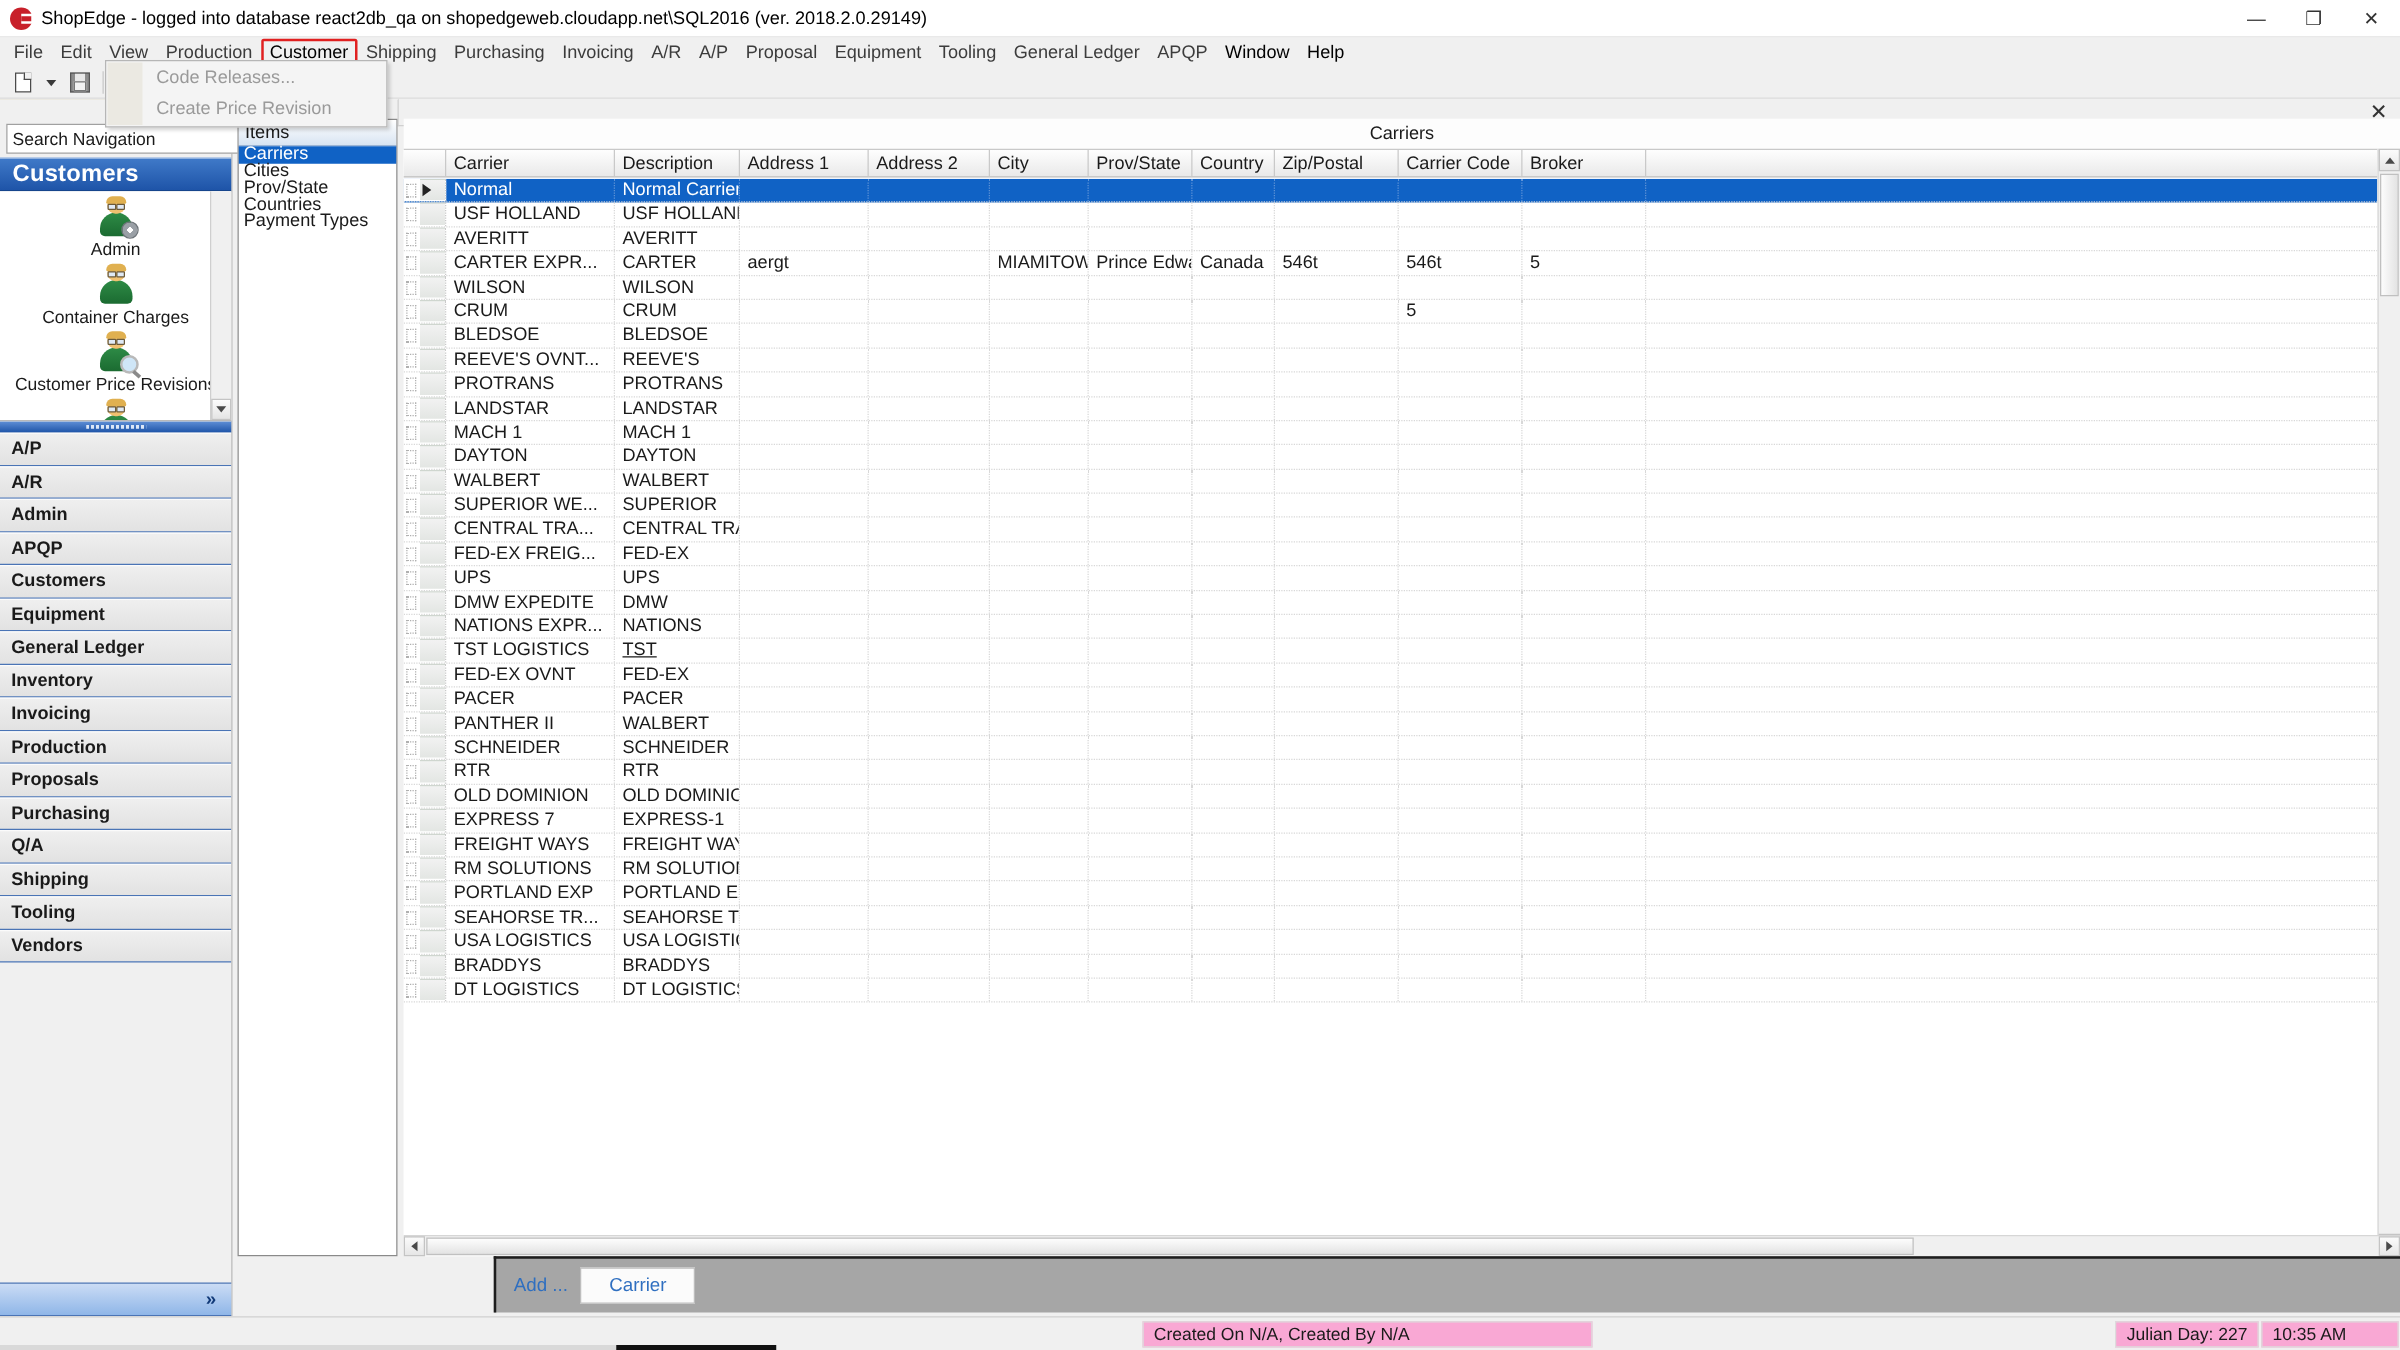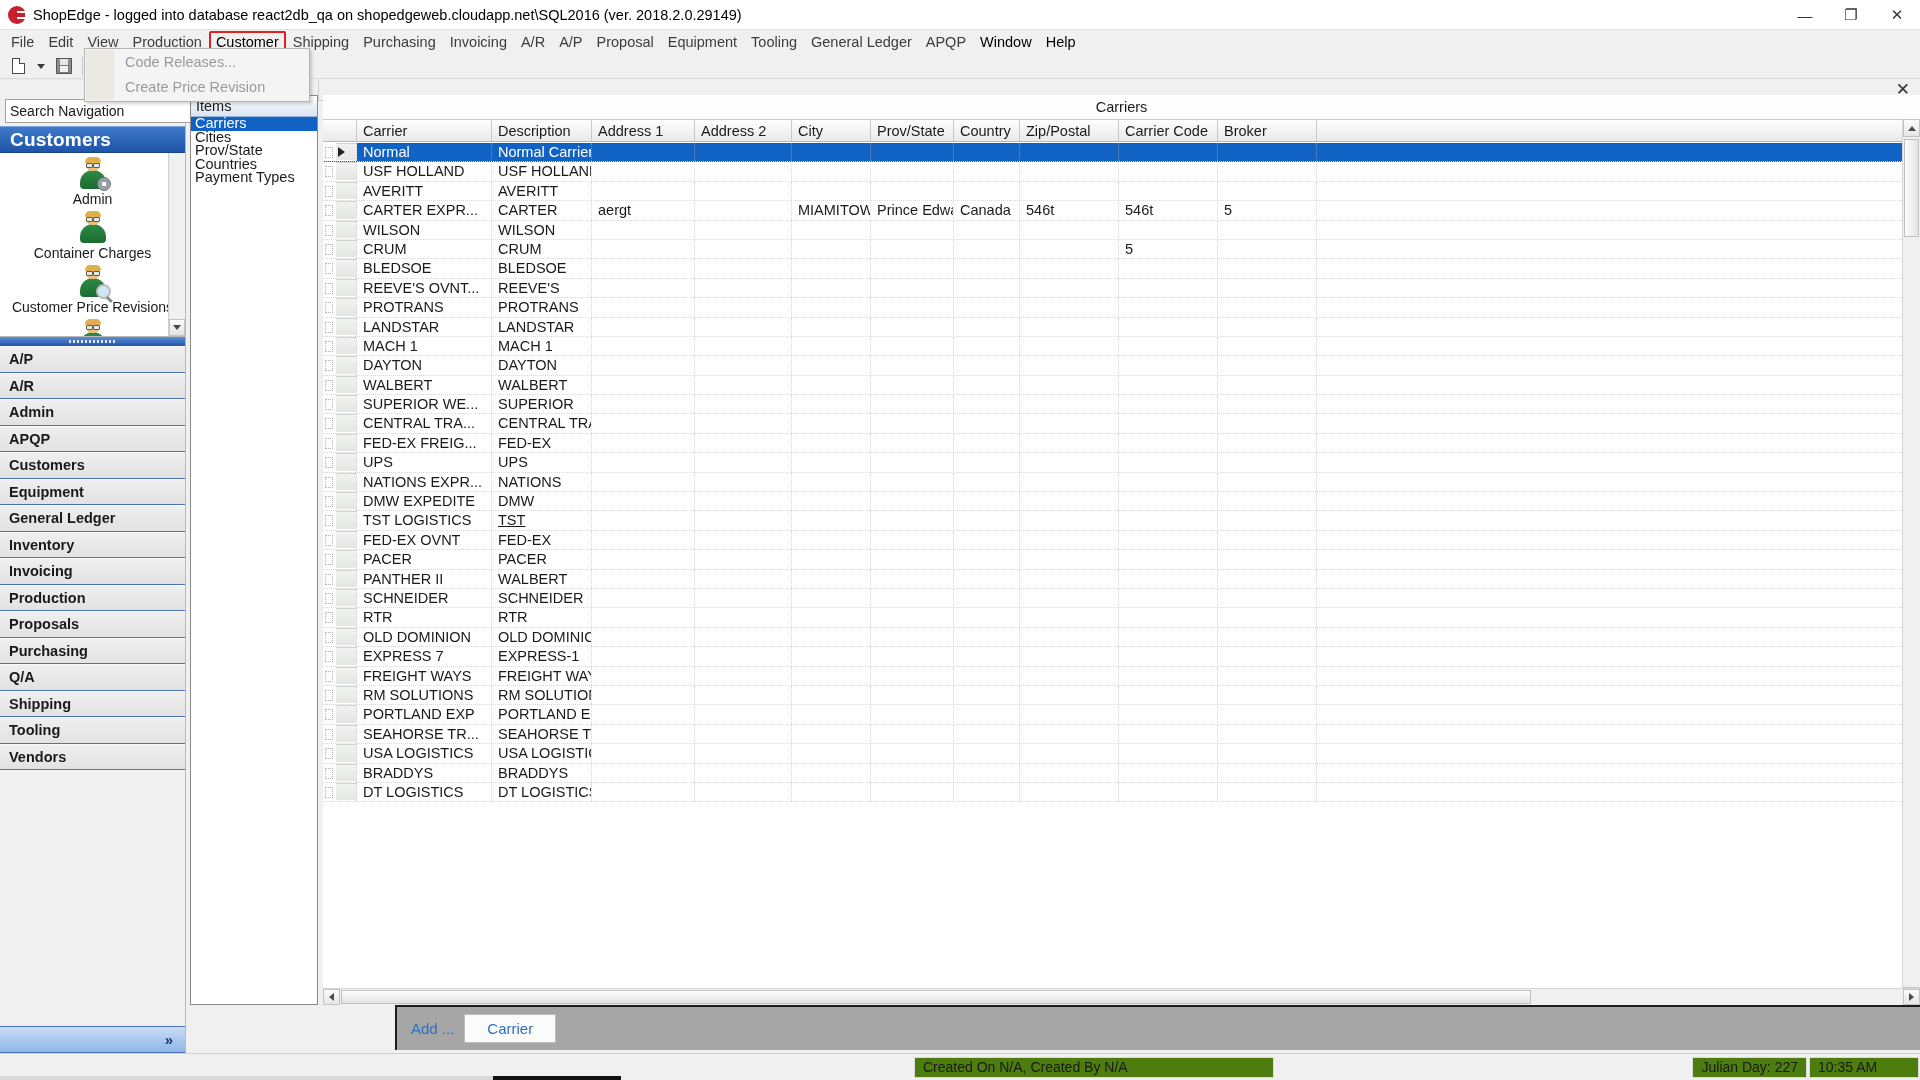--- a/index.html
+++ b/index.html
@@ -326,21 +326,21 @@
     background:linear-gradient(#fdfdfd,#e3e3e3); border:1px solid #c0c0c0;
   }
 
   
   #statusbar {
     position:absolute; left:0; right:0; bottom:0; height:27px;
     background:#f0f0f0; border-top:1px solid #d0d0d0; display:flex; align-items:center;
   }
   .sb-cell {
     height:21px; margin:0 1px; display:flex; align-items:center; padding:0 8px;
-    font-size:14px; color:#1a1a1a; border:1px solid #dcdcdc; background:#4d7c0f;
+    font-size:14px; color:#1a1a1a; border:1px solid #dcdcdc; background:#f9a8d4;
   }
   #sb-created { margin-left:914px; width:360px; }
   #sb-julian { margin-left:auto; }
   #sb-time { width:110px; }
   #tb-seg1 { position:absolute; left:0; bottom:0; width:493px; height:4px; background:#d9d9d9; }
   #tb-seg2 { position:absolute; left:493px; bottom:0; width:128px; height:4px; background:#111; }
 </style>
 </head>
 <body>
 
@@ -782,38 +782,38 @@
           <div class="gc" style="width: 66px;"></div>
           <div class="gc" style="width: 99px;"></div>
           <div class="gc" style="width: 99px;"></div>
           <div class="gc" style="width: 99px;"></div>
         </div>
         <div class="grow">
           <div class="ind">
             <span class="dots"></span>
             <span class="btnbg"></span>
           </div>
+          <div class="gc" style="width: 135px;">DMW EXPEDITE</div>
+          <div class="gc" style="width: 100px;">DMW</div>
+          <div class="gc" style="width: 103px;"></div>
+          <div class="gc" style="width: 97px;"></div>
+          <div class="gc" style="width: 79px;"></div>
+          <div class="gc" style="width: 83px;"></div>
+          <div class="gc" style="width: 66px;"></div>
+          <div class="gc" style="width: 99px;"></div>
+          <div class="gc" style="width: 99px;"></div>
+          <div class="gc" style="width: 99px;"></div>
+        </div>
+        <div class="grow">
+          <div class="ind">
+            <span class="dots"></span>
+            <span class="btnbg"></span>
+          </div>
           <div class="gc" style="width: 135px;">NATIONS  EXPR...</div>
           <div class="gc" style="width: 100px;">NATIONS</div>
-          <div class="gc" style="width: 103px;"></div>
-          <div class="gc" style="width: 97px;"></div>
-          <div class="gc" style="width: 79px;"></div>
-          <div class="gc" style="width: 83px;"></div>
-          <div class="gc" style="width: 66px;"></div>
-          <div class="gc" style="width: 99px;"></div>
-          <div class="gc" style="width: 99px;"></div>
-          <div class="gc" style="width: 99px;"></div>
-        </div>
-        <div class="grow">
-          <div class="ind">
-            <span class="dots"></span>
-            <span class="btnbg"></span>
-          </div>
-          <div class="gc" style="width: 135px;">DMW EXPEDITE</div>
-          <div class="gc" style="width: 100px;">DMW</div>
           <div class="gc" style="width: 103px;"></div>
           <div class="gc" style="width: 97px;"></div>
           <div class="gc" style="width: 79px;"></div>
           <div class="gc" style="width: 83px;"></div>
           <div class="gc" style="width: 66px;"></div>
           <div class="gc" style="width: 99px;"></div>
           <div class="gc" style="width: 99px;"></div>
           <div class="gc" style="width: 99px;"></div>
         </div>
         <div class="grow">

